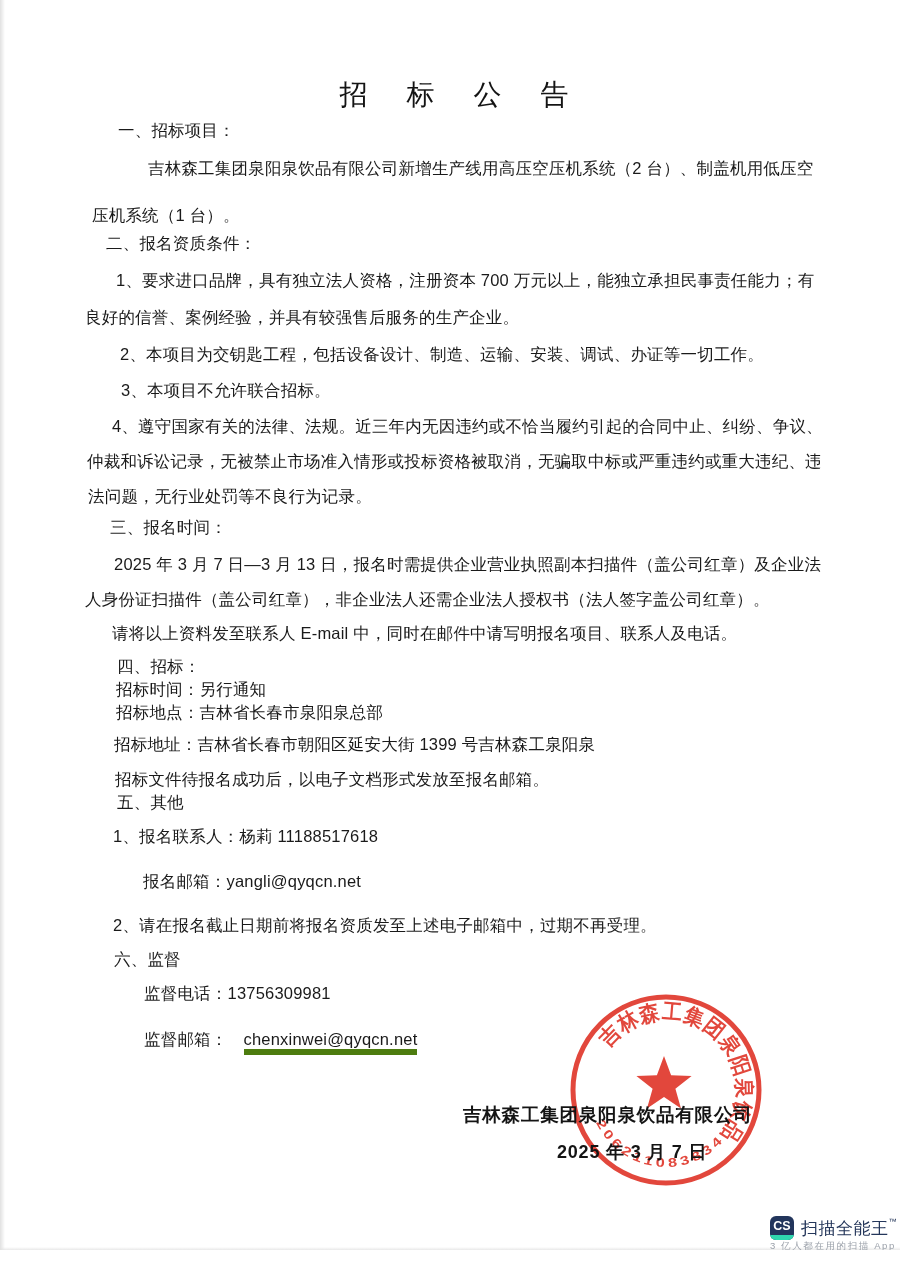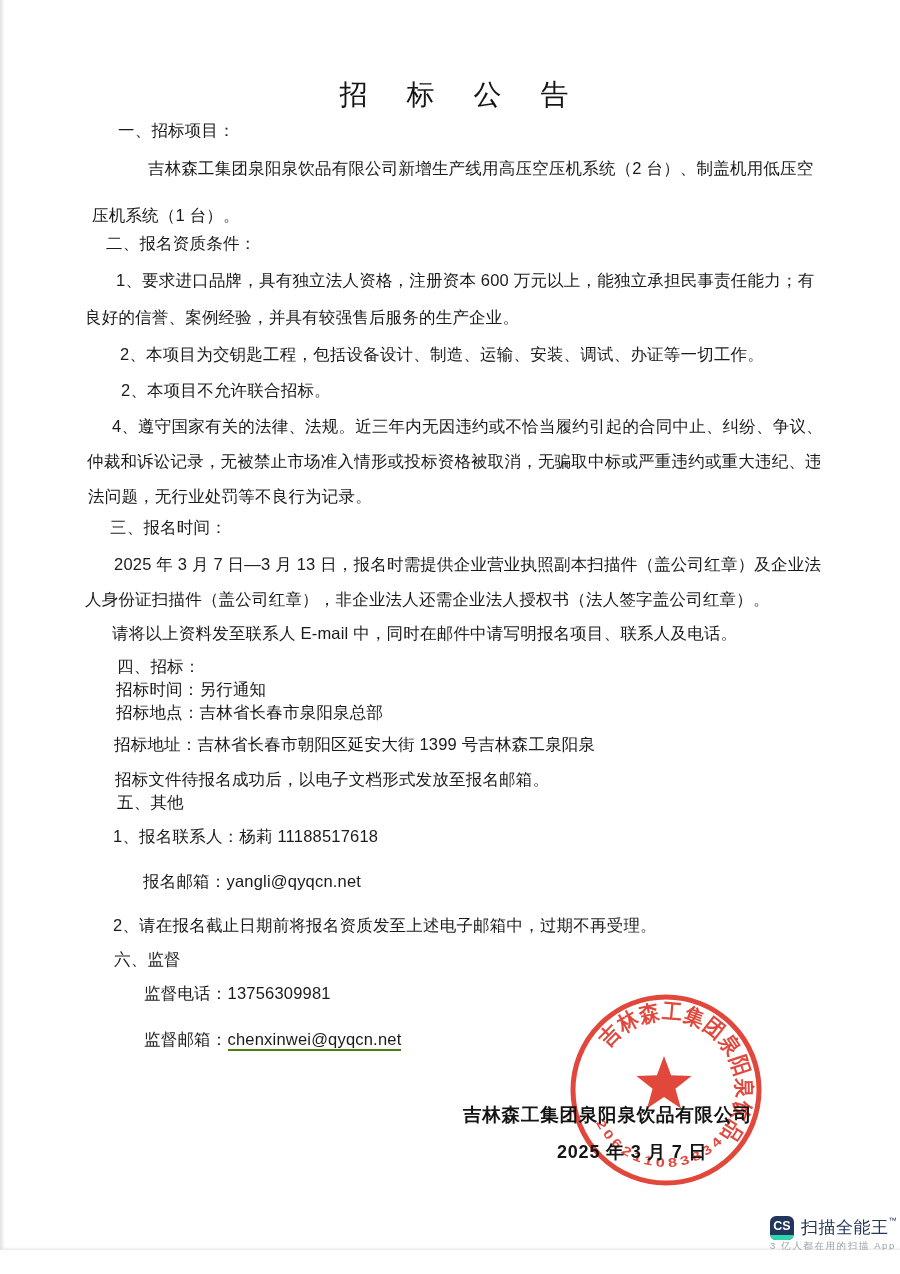--- a/index.html
+++ b/index.html
@@ -19,31 +19,31 @@
   .doc-title{
     position:absolute;top:76px;left:0;width:100%;text-align:center;
     font-family:"Liberation Serif","DejaVu Serif",serif;
     font-weight:500;font-size:28px;letter-spacing:16px;padding-left:16px;
     box-sizing:border-box;color:#141414;
   }
   .ln{
     position:absolute;font-weight:400;font-size:16.5px;color:#1a1a1a;
     white-space:nowrap;letter-spacing:0.2px;line-height:1.25;
   }
-  .ln .u{border-bottom:2px solid #4d7c0f;padding-bottom:1px;}
+  .ln .u{border-bottom:6px solid #4d7c0f;padding-bottom:1px;margin-left:16px;}
   .sig{
     position:absolute;font-weight:700;font-size:18.5px;color:#141414;
     white-space:nowrap;letter-spacing:0.8px;z-index:3;
   }
   .stamp{position:absolute;left:566px;top:990px;width:200px;height:200px;z-index:2;opacity:.93;}
   .stamp text{font-family:"Liberation Sans","DejaVu Sans",sans-serif;font-weight:700;}
   .camscanner{
     position:absolute;left:770px;top:1216px;width:125px;z-index:4;
   }
-  .cs-row{display:flex;align-items:flex-start;}
+  .cs-row{display:flex;align-items:flex-end;}
   .cs-icon{
     position:relative;width:24px;height:24px;background:#22355c;border-radius:6px;
     color:#ffffff;font-weight:700;font-size:12.5px;text-align:center;line-height:21px;
     flex:0 0 auto;overflow:hidden;
   }
   .cs-icon-bar{position:absolute;left:0;bottom:0;width:100%;height:5px;background:#2fd7ae;}
   .cs-name{
     margin-left:7px;color:#24365a;font-weight:400;font-size:17px;white-space:nowrap;
     letter-spacing:0.5px;
   }
@@ -58,24 +58,24 @@
 <div class="page">
   <div class="edge-left"></div>
   <div class="edge-bottom"></div>
 
   <div class="doc-title">招 标 公 告</div>
 
   <div class="ln" style="left:118px;top:120px">一、招标项目：</div>
   <div class="ln" style="left:148px;top:158px">吉林森工集团泉阳泉饮品有限公司新增生产线用高压空压机系统（2 台）、制盖机用低压空</div>
   <div class="ln" style="left:92px;top:205px">压机系统（1 台）。</div>
   <div class="ln" style="left:106px;top:233px">二、报名资质条件：</div>
-  <div class="ln" style="left:116px;top:270px">1、要求进口品牌，具有独立法人资格，注册资本 600 万元以上，能独立承担民事责任能力；有</div>
+  <div class="ln" style="left:116px;top:270px">1、要求进口品牌，具有独立法人资格，注册资本 700 万元以上，能独立承担民事责任能力；有</div>
   <div class="ln" style="left:85px;top:307px">良好的信誉、案例经验，并具有较强售后服务的生产企业。</div>
   <div class="ln" style="left:120px;top:344px">2、本项目为交钥匙工程，包括设备设计、制造、运输、安装、调试、办证等一切工作。</div>
-  <div class="ln" style="left:121px;top:380px">2、本项目不允许联合招标。</div>
+  <div class="ln" style="left:121px;top:380px">3、本项目不允许联合招标。</div>
   <div class="ln" style="left:112px;top:416px">4、遵守国家有关的法律、法规。近三年内无因违约或不恰当履约引起的合同中止、纠纷、争议、</div>
   <div class="ln" style="left:87px;top:451px">仲裁和诉讼记录，无被禁止市场准入情形或投标资格被取消，无骗取中标或严重违约或重大违纪、违</div>
   <div class="ln" style="left:88px;top:486px">法问题，无行业处罚等不良行为记录。</div>
   <div class="ln" style="left:110px;top:517px">三、报名时间：</div>
   <div class="ln" style="left:114px;top:554px">2025 年 3 月 7 日—3 月 13 日，报名时需提供企业营业执照副本扫描件（盖公司红章）及企业法</div>
   <div class="ln" style="left:85px;top:589px">人身份证扫描件（盖公司红章），非企业法人还需企业法人授权书（法人签字盖公司红章）。</div>
   <div class="ln" style="left:112px;top:623px">请将以上资料发至联系人 E-mail 中，同时在邮件中请写明报名项目、联系人及电话。</div>
   <div class="ln" style="left:117px;top:656px">四、招标：</div>
   <div class="ln" style="left:116px;top:679px">招标时间：另行通知</div>
   <div class="ln" style="left:116px;top:702px">招标地点：吉林省长春市泉阳泉总部</div>

